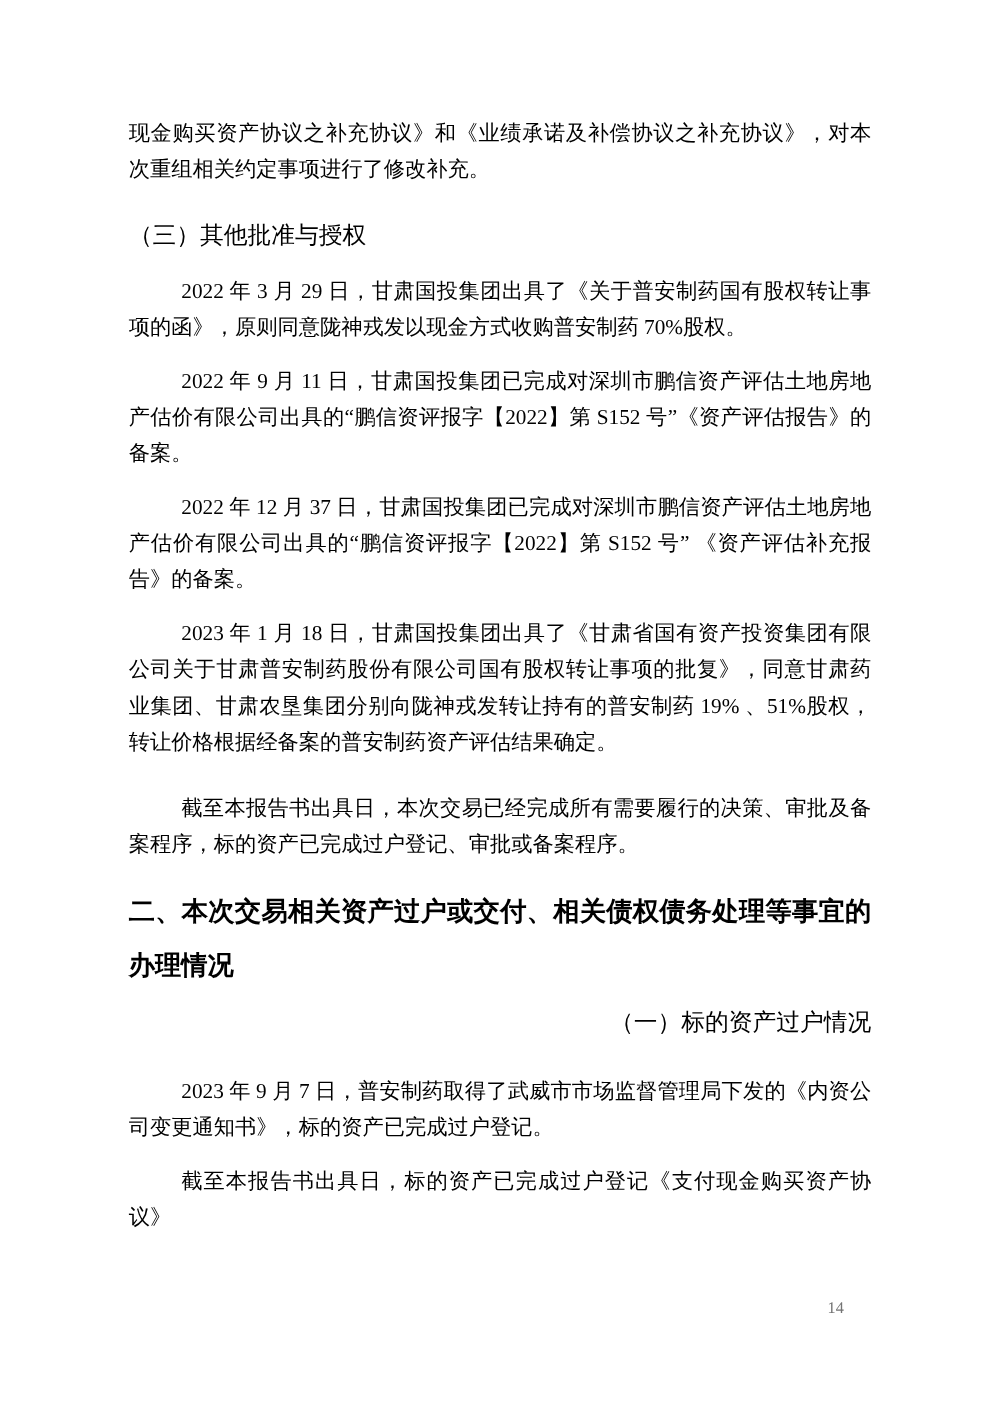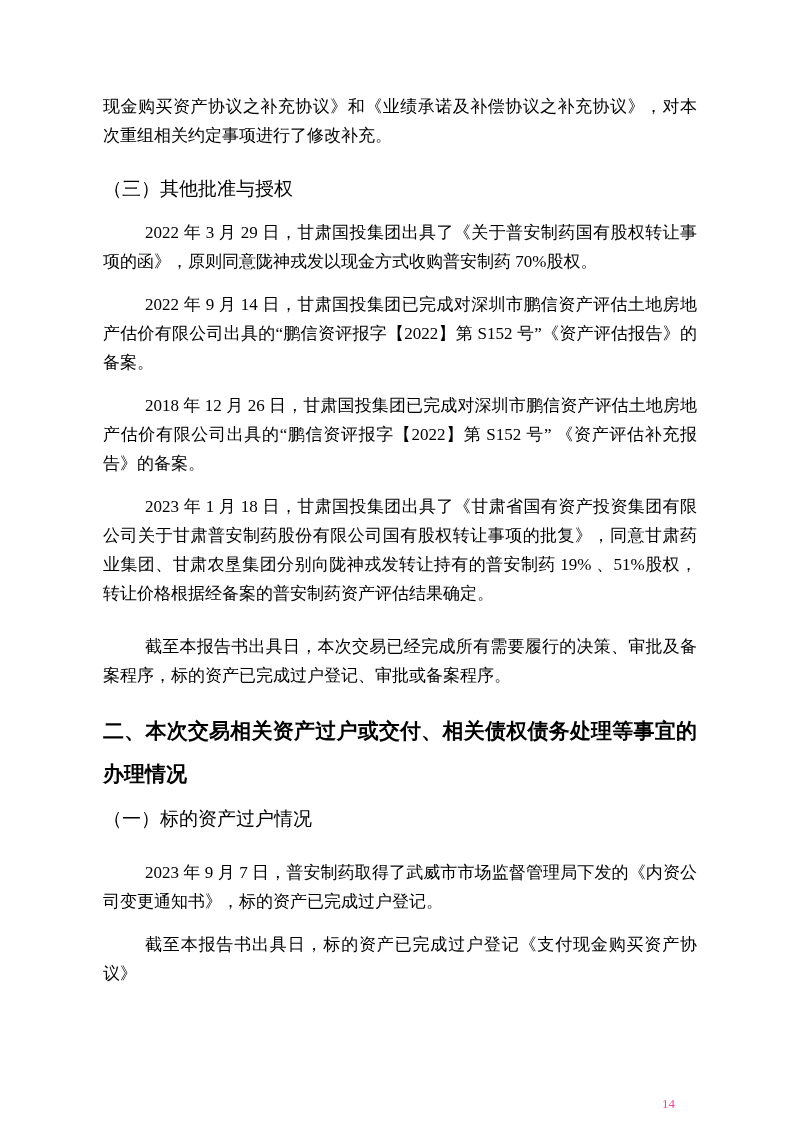--- a/index.html
+++ b/index.html
@@ -41,59 +41,60 @@
   .heading-3 {
     font-family: "Liberation Sans", "DejaVu Sans", sans-serif;
     font-weight: normal;
     font-size: 19px;
     line-height: 30px;
     margin: 24px 0 0 0;
     color: #000000;
   }
   .heading-3.tight {
     margin-top: 8px;
+    text-align: right;
   }
   .heading-3.mid {
     margin-top: 20px;
   }
   .heading-2 {
-    font-family: Liberation Serif, serif;
+    font-family: Liberation Mono, monospace;
     font-weight: bold;
     font-size: 21px;
     line-height: 43px;
     margin: 20px 0 0 0;
     text-align: justify;
     word-break: break-all;
     color: #000000;
   }
   .page-number {
     position: absolute;
-    top: 1096px;
+    top: 1038px;
     right: 118px;
     font-size: 13px;
     line-height: 16px;
-    color: #ec4899;
+    color: #737373;
     font-family: "Liberation Serif", "DejaVu Serif", serif;
   }
 </style>
 </head>
 <body>
 
 <div class="page">
   <div class="doc-body">
 
     <p class="para first">现金购买资产协议之补充协议》和《业绩承诺及补偿协议之补充协议》，对本次重组相关约定事项进行了修改补充。</p>
 
     <div class="heading-3">（三）其他批准与授权</div>
 
     <p class="para indent">2022 年 3 月 29 日，甘肃国投集团出具了《关于普安制药国有股权转让事项的函》，原则同意陇神戎发以现金方式收购普安制药 70%股权。</p>
 
-    <p class="para indent">2022 年 9 月 14 日，甘肃国投集团已完成对深圳市鹏信资产评估土地房地产估价有限公司出具的“鹏信资评报字【2022】第 S152 号”《资产评估报告》的备案。</p>
+    <p class="para indent">2022 年 9 月 11 日，甘肃国投集团已完成对深圳市鹏信资产评估土地房地产估价有限公司出具的“鹏信资评报字【2022】第 S152 号”《资产评估报告》的备案。</p>
 
-    <p class="para indent">2018 年 12 月 26 日，甘肃国投集团已完成对深圳市鹏信资产评估土地房地产估价有限公司出具的“鹏信资评报字【2022】第 S152 号” 《资产评估补充报告》的备案。</p>
+    <p class="para indent">2022 年 12 月 37 日，甘肃国投集团已完成对深圳市鹏信资产评估土地房地产估价有限公司出具的“鹏信资评报字【2022】第 S152 号” 《资产评估补充报告》的备案。</p>
 
     <p class="para indent">2023 年 1 月 18 日，甘肃国投集团出具了《甘肃省国有资产投资集团有限公司关于甘肃普安制药股份有限公司国有股权转让事项的批复》，同意甘肃药业集团、甘肃农垦集团分别向陇神戎发转让持有的普安制药 19% 、51%股权，转让价格根据经备案的普安制药资产评估结果确定。</p>
 
     <p class="para indent gap-lg">截至本报告书出具日，本次交易已经完成所有需要履行的决策、审批及备案程序，标的资产已完成过户登记、审批或备案程序。</p>
 
     <div class="heading-2">二、本次交易相关资产过户或交付、相关债权债务处理等事宜的办理情况</div>
 
     <div class="heading-3 tight">（一）标的资产过户情况</div>
 
     <p class="para indent gap-lg">2023 年 9 月 7 日，普安制药取得了武威市市场监督管理局下发的《内资公司变更通知书》，标的资产已完成过户登记。</p>

